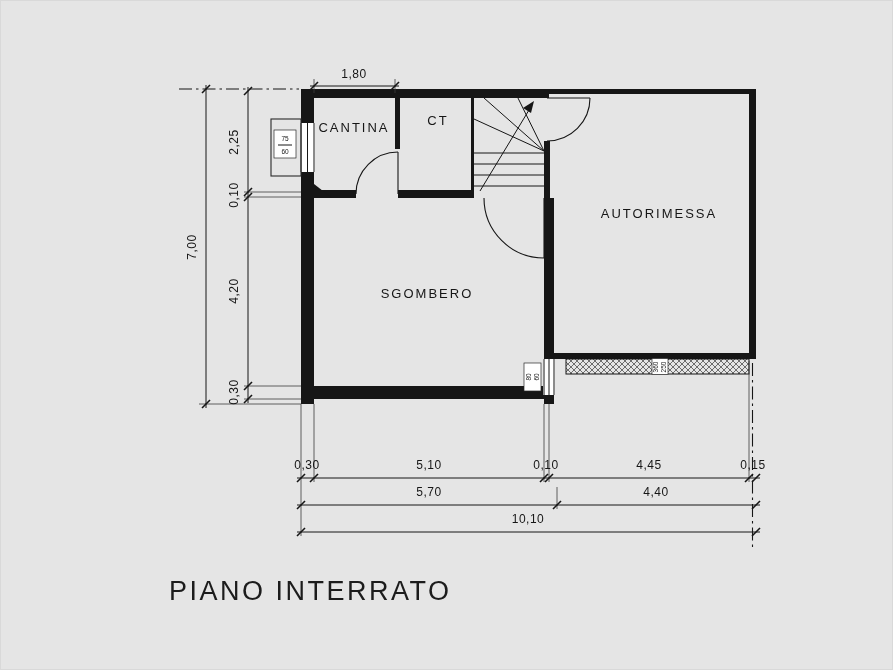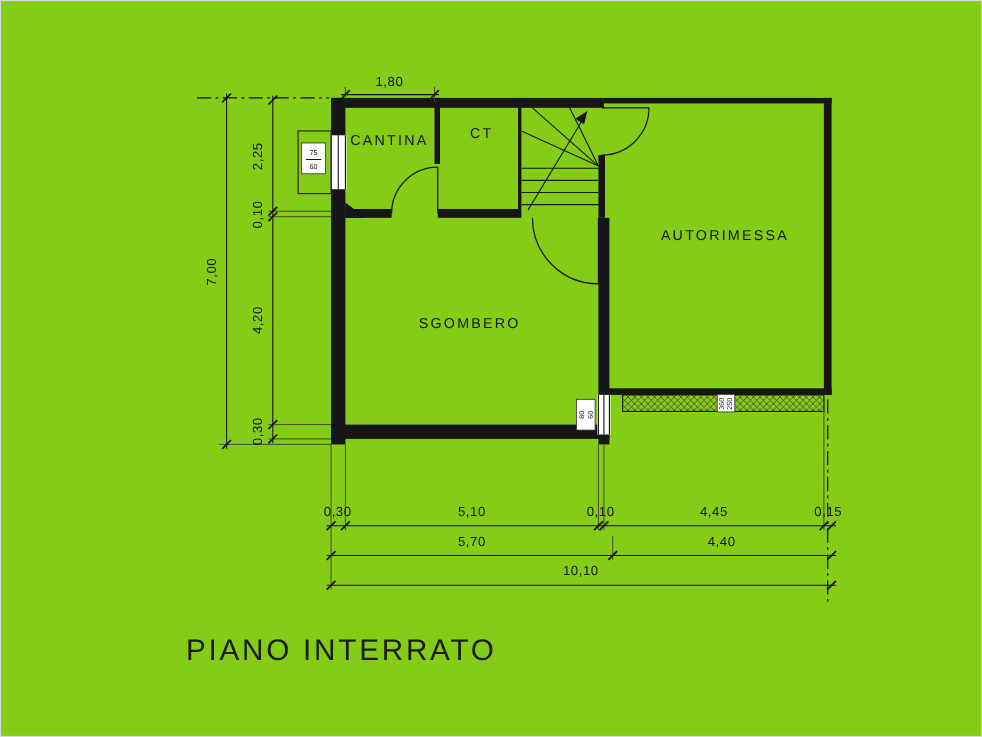--- a/index.html
+++ b/index.html
@@ -1,17 +1,17 @@
 <!DOCTYPE html>
 <html><head>
 <meta charset="utf-8">
 <style>
   html,body{margin:0;padding:0;background:#ffffff;}
   body{font-family:"Liberation Sans", sans-serif;}
-  .page{position:relative;width:893px;height:670px;background:#84cc16;border:1px solid #d9d9d9;box-sizing:border-box;overflow:hidden;}
+  .page{position:relative;width:893px;height:670px;background:#e5e5e5;border:1px solid #d9d9d9;box-sizing:border-box;overflow:hidden;}
   svg{display:block;}
   .wall{fill:#161616;stroke:none;}
   .thin{stroke:#161616;stroke-width:1;fill:none;}
   .door{stroke:#161616;stroke-width:1.1;fill:none;}
   .dimline{stroke:#161616;stroke-width:1;fill:none;}
   .tickline{stroke:#161616;stroke-width:1.6;fill:none;}
   .ext{stroke:#3c3c3c;stroke-width:0.8;fill:none;}
   .dashdot{stroke:#161616;stroke-width:1.1;fill:none;stroke-dasharray:13 4 2.5 4;}
   .dimtext{font-size:12px;fill:#161616;text-anchor:middle;letter-spacing:0.5px;}
   .room{font-size:13px;fill:#161616;text-anchor:middle;letter-spacing:2px;}

